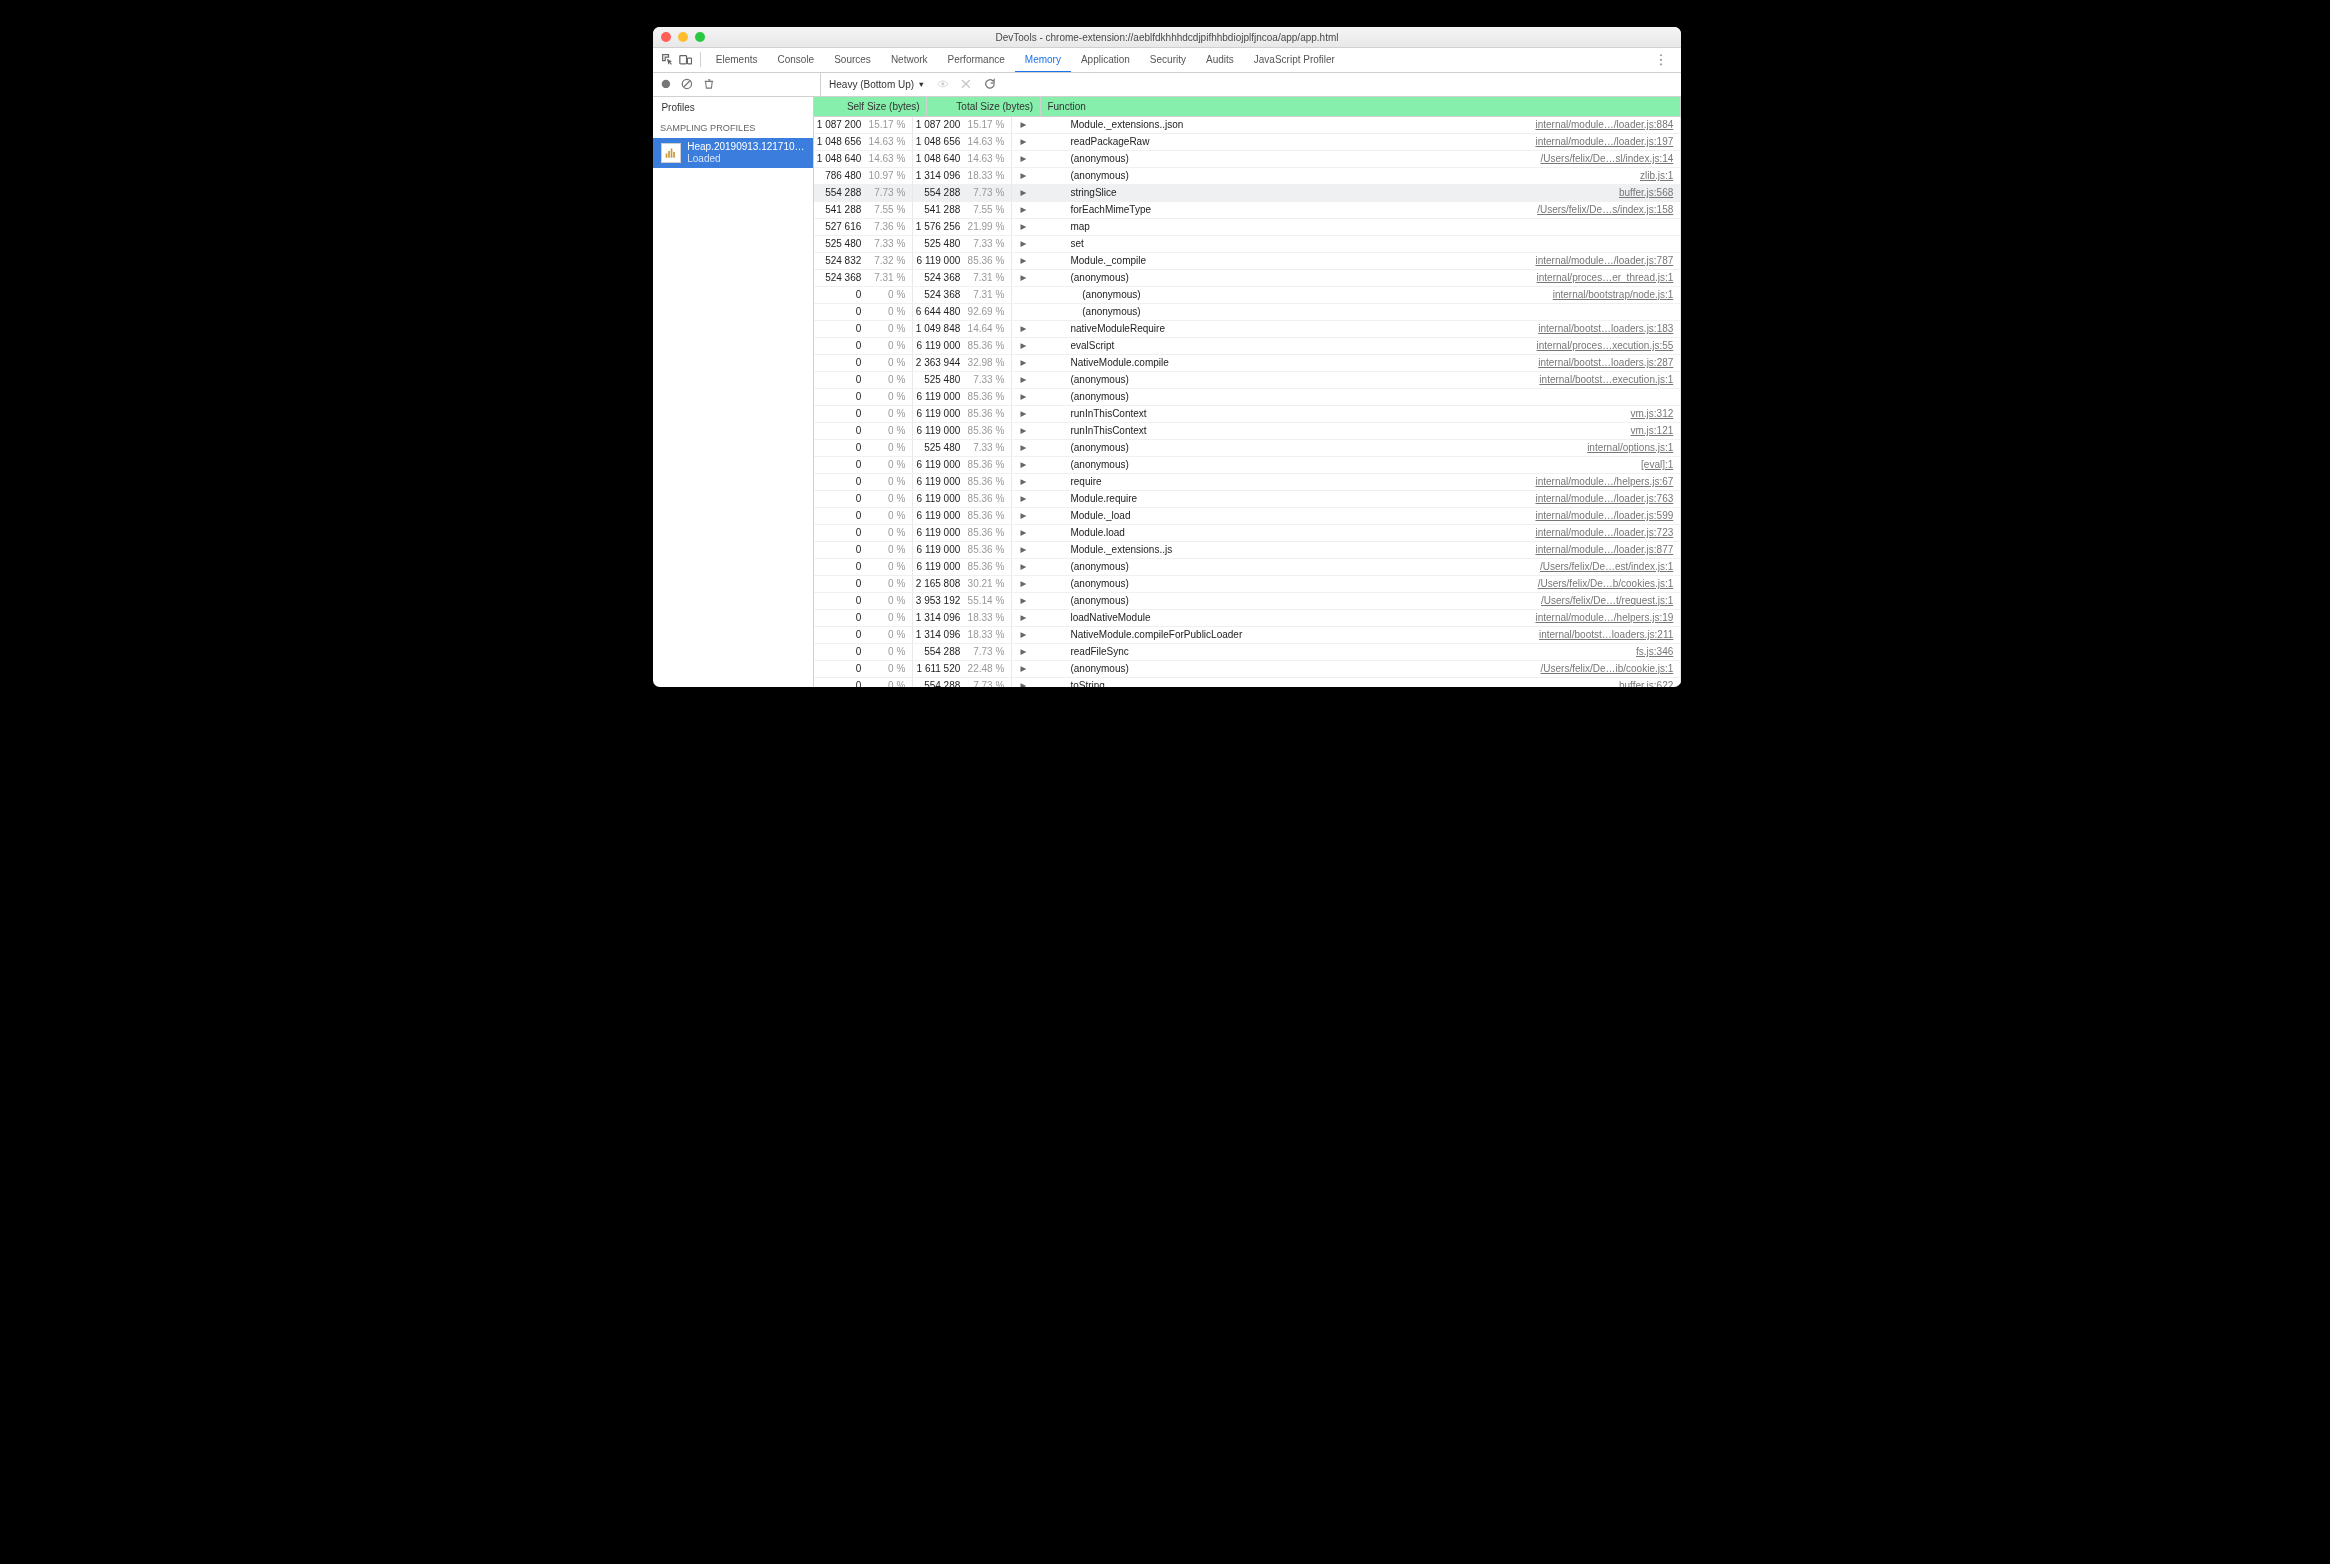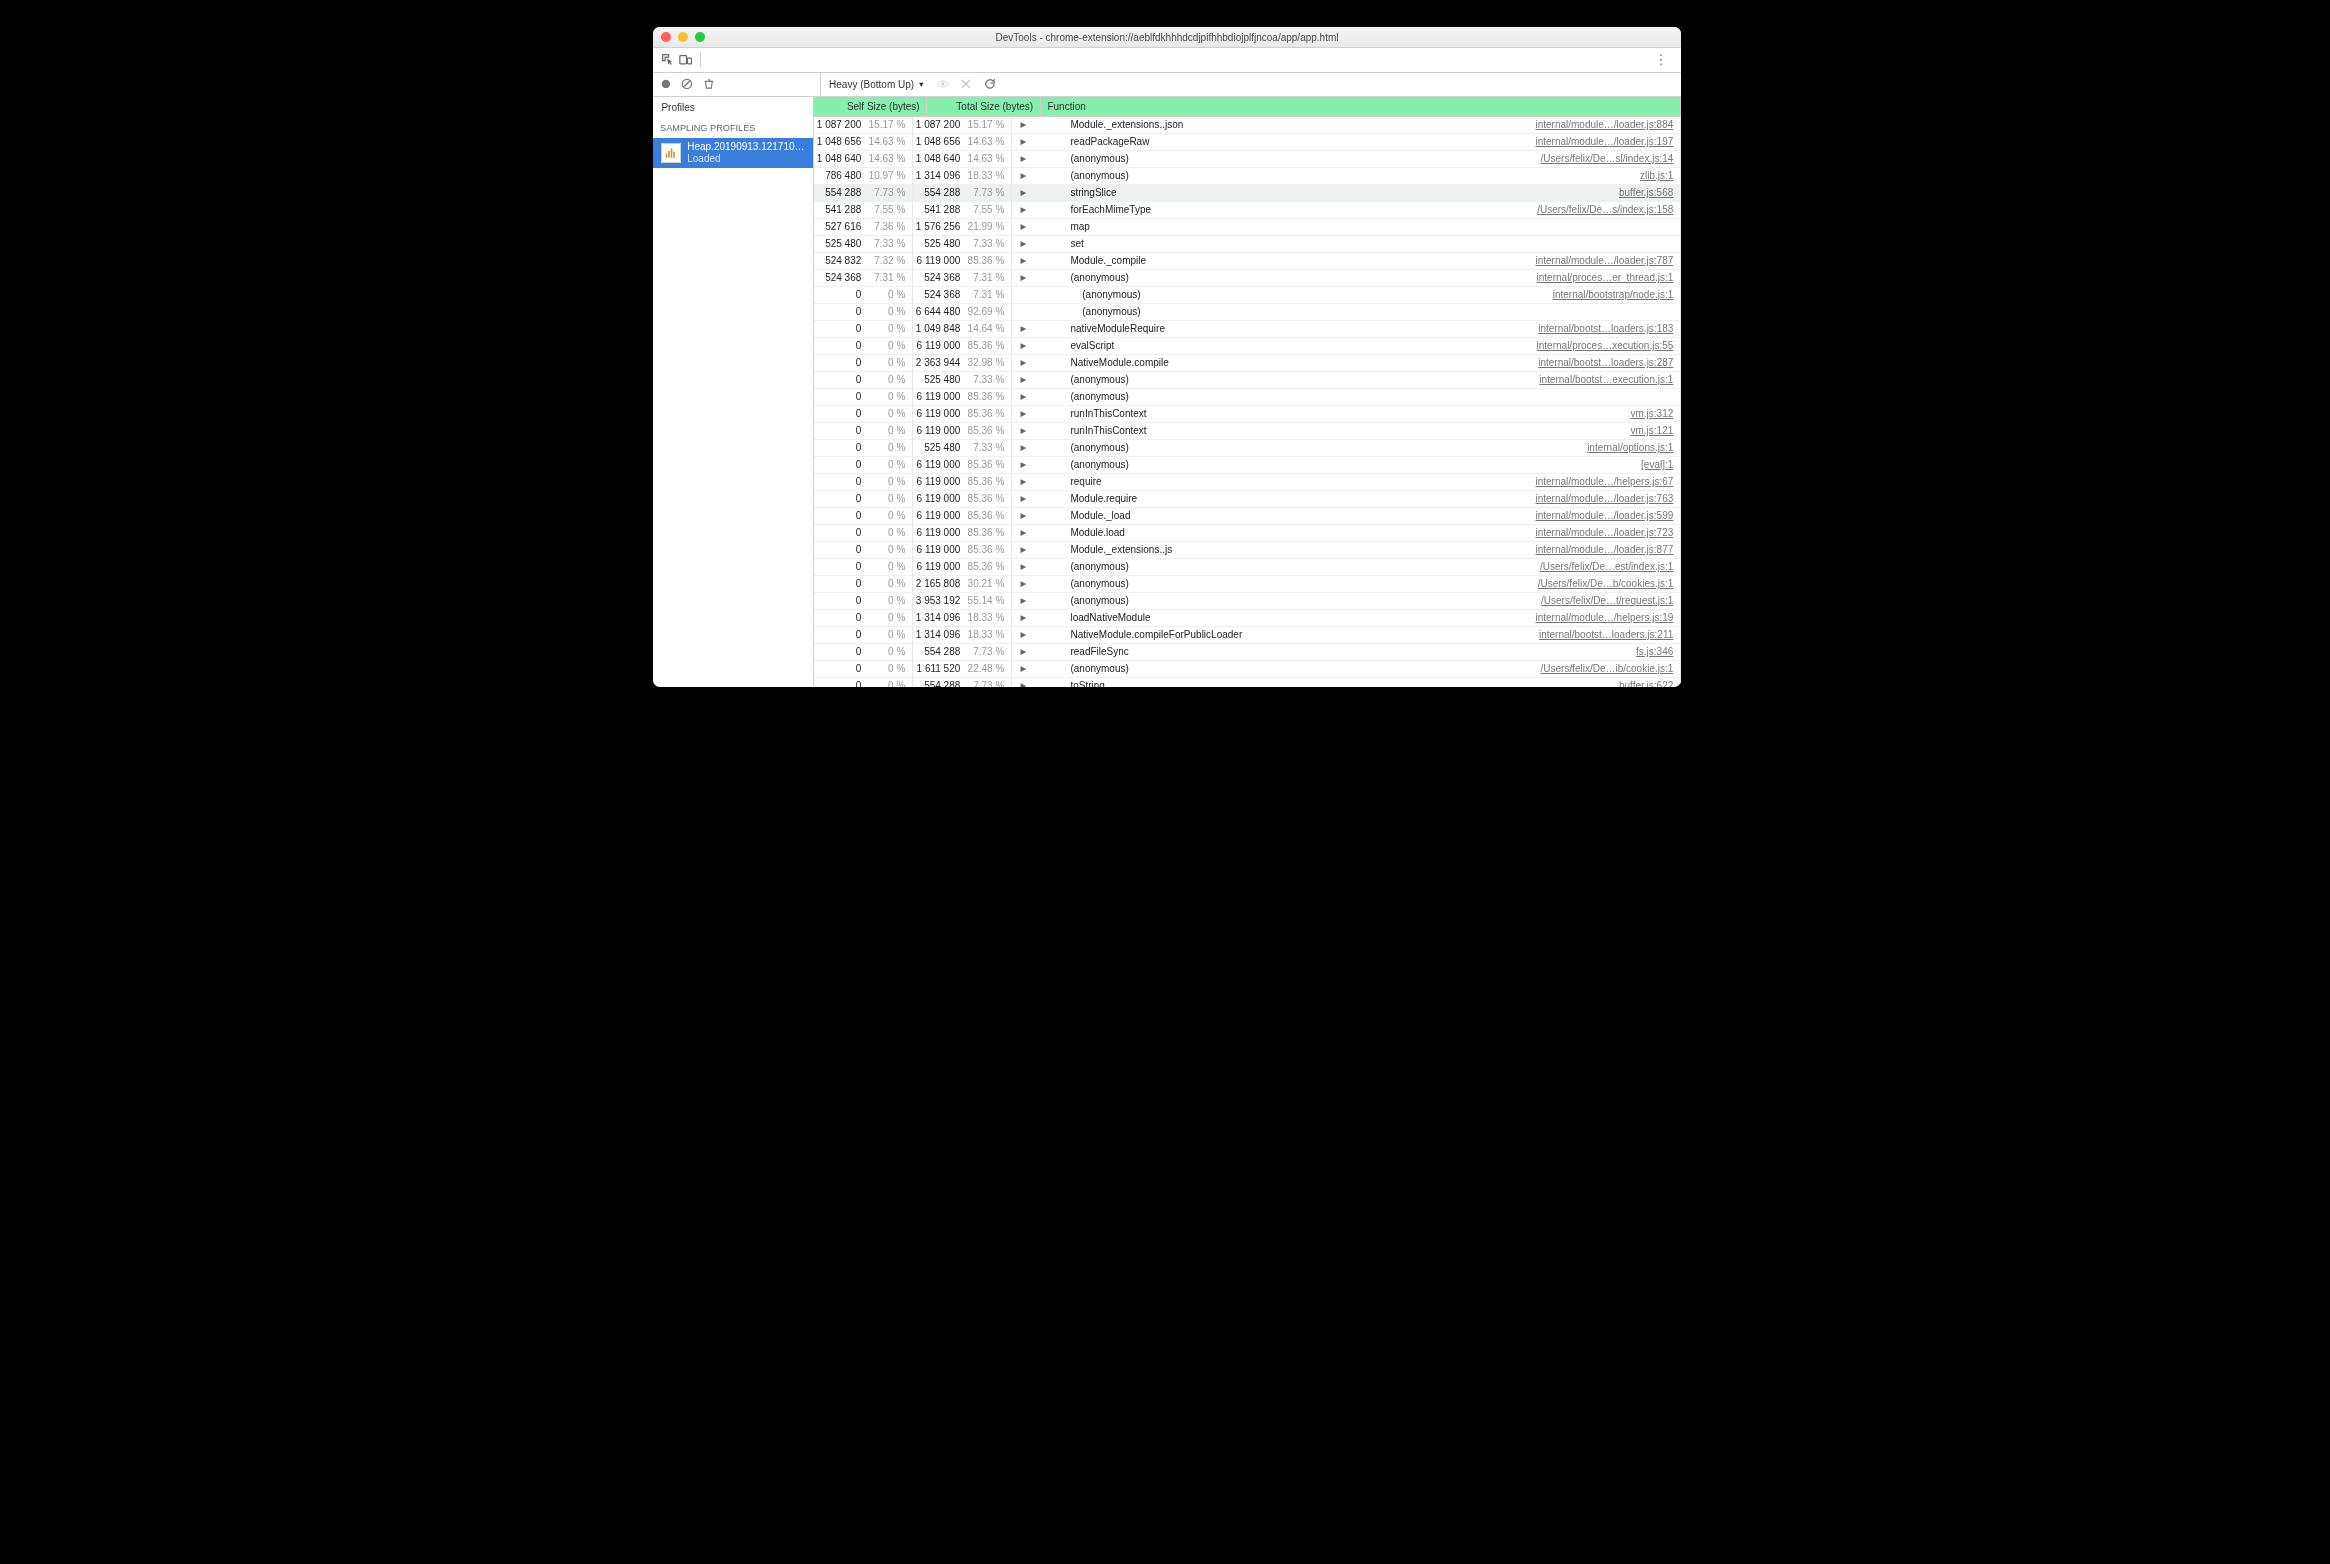--- a/index.html
+++ b/index.html
@@ -78,20 +78,32 @@
             <path d="M7 7l6 3-2 1 2 2-1 1-2-2-1 2z" fill="#666" stroke="none"></path>
           </svg>
       </div>
       <div class="ico">
         <svg viewBox="0 0 16 16">
             <rect x="1" y="3" width="8" height="10" rx="1"></rect>
             <rect x="10" y="6" width="5" height="7" rx="1"></rect>
           </svg>
       </div>
       <div class="sep"></div>
+      <div id="tabs-container" style="display: flex;">
+          <div class="tab">Elements</div>
+          <div class="tab">Console</div>
+          <div class="tab">Sources</div>
+          <div class="tab">Network</div>
+          <div class="tab">Performance</div>
+          <div class="tab active">Memory</div>
+          <div class="tab">Application</div>
+          <div class="tab">Security</div>
+          <div class="tab">Audits</div>
+          <div class="tab">JavaScript Profiler</div>
+        </div>
       <div class="menu-dots">⋮</div>
     </div>
 
     <div class="toolbar">
       <div class="toolbar-left">
         <span class="tb-ico">
             <svg viewBox="0 0 14 14">
               <circle cx="7" cy="7" r="5" fill="#777"></circle>
             </svg>
           </span>

